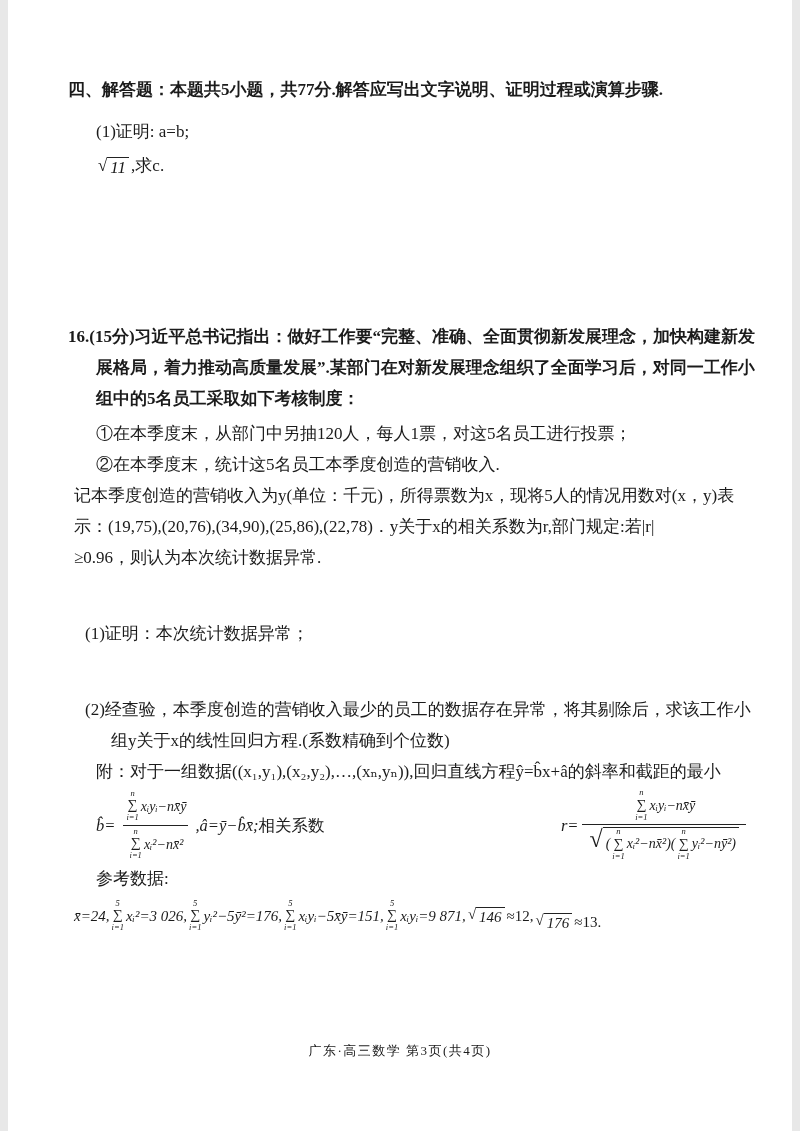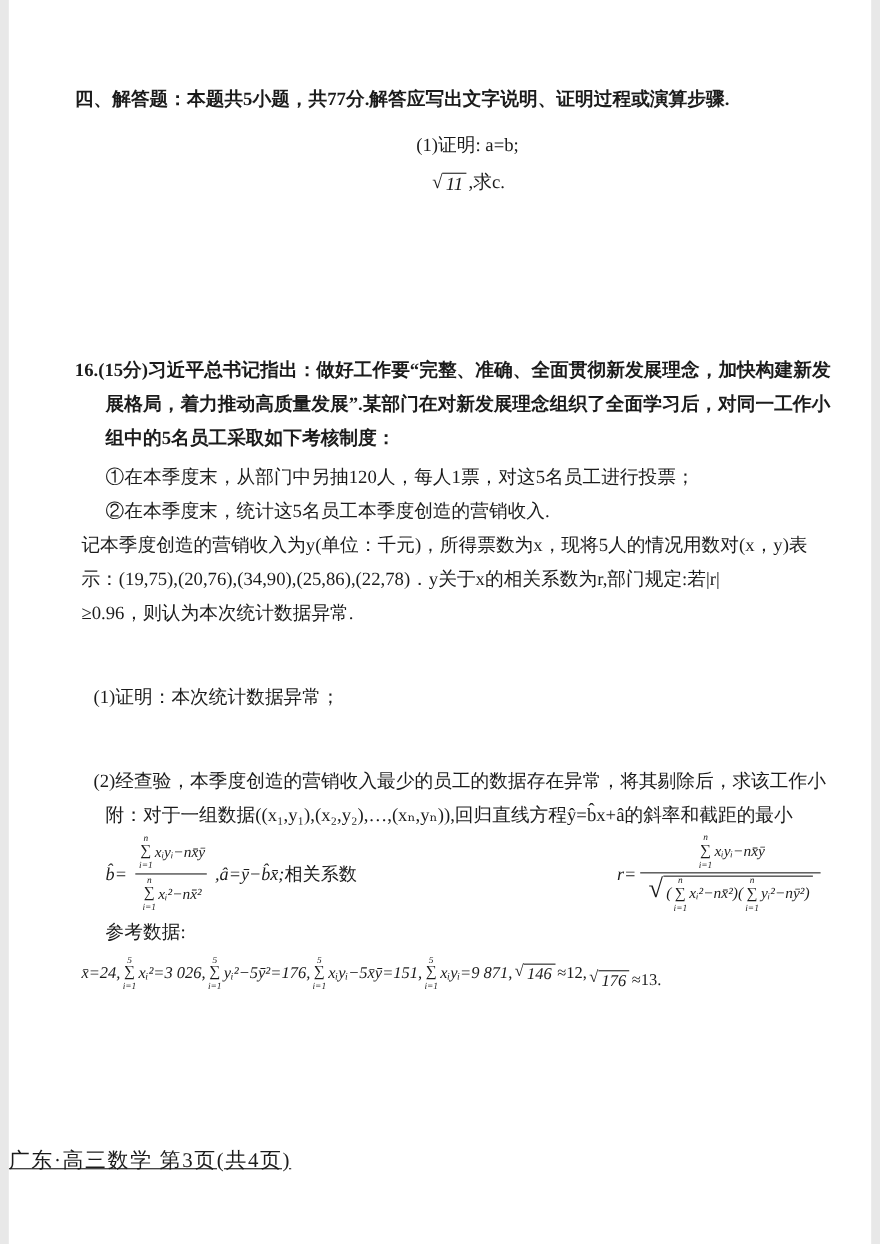--- a/index.html
+++ b/index.html
@@ -13,21 +13,21 @@
   .ln { font-size:17px; line-height:31px; white-space:nowrap; }
   .hdr { font-weight:bold; }
   .b { font-weight:600; }
   .indS { padding-left:6px; }
   .ind1 { padding-left:17px;margin-top:45px; }
   .ind2 { padding-left:28px; }
   .ind3 { padding-left:43px; }
   .m { font-style:italic; }
   .q15stem { line-height:34px; margin-top:4px; }
   .q15parts { margin-top:10px; }
-  .q15parts .ln { line-height:34px;text-align:center; }
+  .q15parts .ln { line-height:34px; }
   .biggap { height:138px; }
   
   .frac { display:inline-flex; flex-direction:column; align-items:center;
           vertical-align:-0.5em; font-size:0.7em; line-height:1.15; margin:0 2px; }
   .frac .fn { padding:0 3px; }
   .frac .fd { border-top:1px solid #222; padding:0 3px; }
   
   .sqrt { display:inline-flex; align-items:flex-start; margin:0 2px; }
   .sqrt .rs { font-style:normal; line-height:1.05; }
   .sqrt .arg { border-top:1.4px solid #222; padding:0 3px; font-style:italic; line-height:1.2; }
@@ -39,21 +39,21 @@
   
   .bfrac { display:inline-flex; flex-direction:column; align-items:center;
            margin:0 4px; font-size:14px; vertical-align:middle; }
   .bfrac .bnum, .bfrac .bden { display:inline-flex; align-items:center; padding:2px 5px; font-style:italic; }
   .bfrac .bden { border-top:1.2px solid #222; }
   .fml { display:flex; align-items:center; min-height:64px; font-size:16.5px; white-space:nowrap; }
   .rpush { margin-left:auto; display:inline-flex; align-items:center; padding-right:4px; }
   .bden .sqrt .rs { font-size:24px; }
   .refline { font-size:15px; display:flex; align-items:center; line-height:44px; white-space:nowrap; }
   .footer { position:absolute; left:0; top:1042px; width:100%;
-            font-size:19px; letter-spacing:1.5px;text-decoration:underline; }
+            text-align:center; font-size:13px; letter-spacing:1.5px; }
 </style>
 </head>
 <body>
 
 <div class="sheet">
   <div class="content">
 
     <div class="ln hdr">四、解答题：本题共5小题，共77分.解答应写出文字说明、证明过程或演算步骤.</div>
 
 
@@ -75,20 +75,21 @@
 
     <div class="ln ind2" style="margin-top:4px">①在本季度末，从部门中另抽120人，每人1票，对这5名员工进行投票；</div>
     <div class="ln ind2">②在本季度末，统计这5名员工本季度创造的营销收入.</div>
 
     <div class="ln indS">记本季度创造的营销收入为y(单位：千元)，所得票数为x，现将5人的情况用数对(x，y)表</div>
     <div class="ln indS">示：(19,75),(20,76),(34,90),(25,86),(22,78)．y关于x的相关系数为r,部门规定:若|r|</div>
     <div class="ln indS">≥0.96，则认为本次统计数据异常.</div>
 
     <div class="ln ind1">(1)证明：本次统计数据异常；</div>
     <div class="ln ind1">(2)经查验，本季度创造的营销收入最少的员工的数据存在异常，将其剔除后，求该工作小</div>
+    <div class="ln ind3">组y关于x的线性回归方程.(系数精确到个位数)</div>
 
     <div class="ln ind2">附：对于一组数据((x₁,y₁),(x₂,y₂),…,(xₙ,yₙ)),回归直线方程ŷ=b̂x+â的斜率和截距的最小</div>
 
     <div class="ln ind2 fml">
       <span class="m">b̂=</span>
       <span class="bfrac">
         <span class="bnum">
           <span class="sum">
               <span class="sl">n</span>
               <span class="sg">∑</span>

